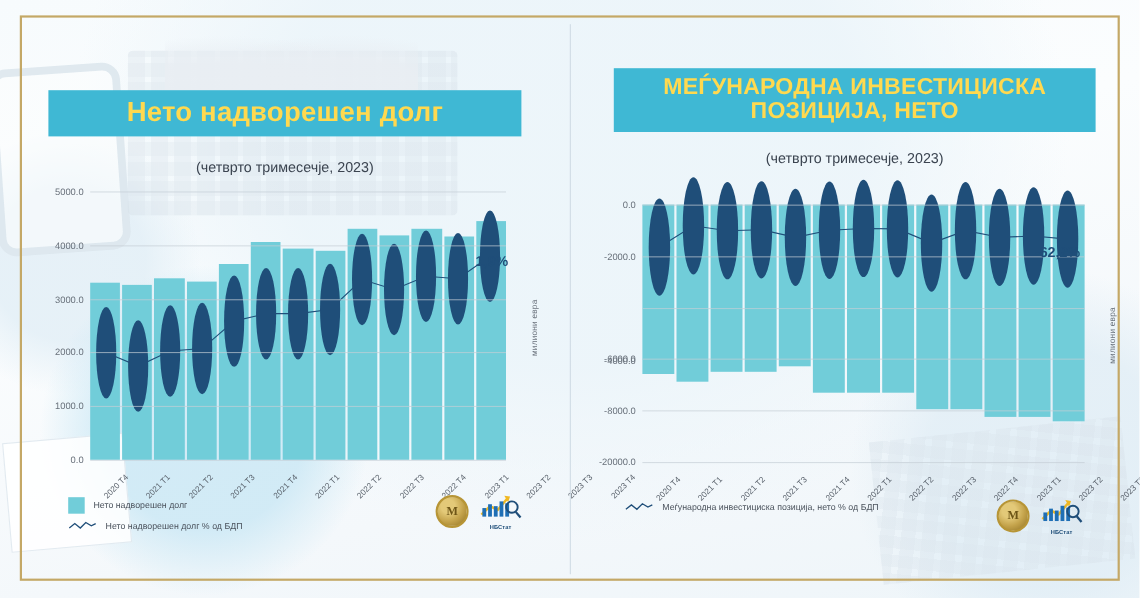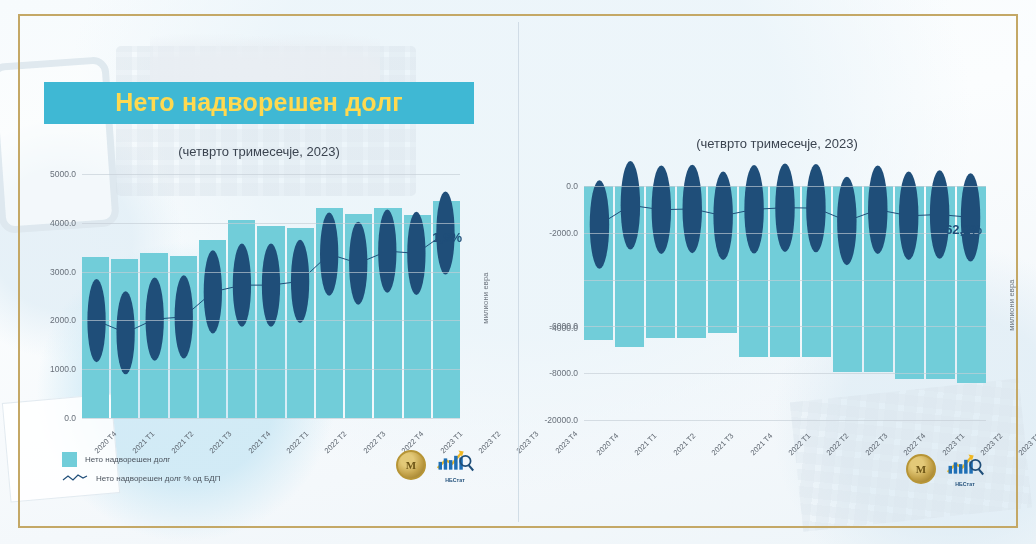--- a/index.html
+++ b/index.html
@@ -340,20 +340,24 @@
           <rect x="28" y="11" width="4" height="14" fill="#1f6fb5"></rect>
           <circle cx="35" cy="15" r="6" fill="none" stroke="#1f4e79" stroke-width="2"></circle>
           <line x1="39" y1="20" x2="44" y2="26" stroke="#1f4e79" stroke-width="2.4"></line>
         </svg>
         <div class="nbstat-label">НБСтат</div>
       </div>
     </div>
   </div>
 
   <div class="panel right">
+    <div class="title-band">
+      <div>МЕЃУНАРОДНА ИНВЕСТИЦИСКА</div>
+      <div>ПОЗИЦИЈА, НЕТО</div>
+    </div>
     <div class="subtitle">(четврто тримесечје, 2023)</div>
 
     <div class="chart-wrap">
       <div class="plot" id="plotR">
         <div class="bars neg" id="barsR">
             <div class="bar" style="height: 66%;"></div>
             <div class="bar" style="height: 69%;"></div>
             <div class="bar" style="height: 65%;"></div>
             <div class="bar" style="height: 65%;"></div>
             <div class="bar" style="height: 63%;"></div>
@@ -407,20 +411,28 @@
           <div class="xlab">2022 T4</div>
           <div class="xlab">2023 T1</div>
           <div class="xlab">2023 T2</div>
           <div class="xlab">2023 T3</div>
         </div>
       <div class="axis-unit">милиони евра</div>
       <div class="endlabel" style="right:32px; top:42px;">-62,2%</div>
     </div>
 
     <div class="legend">
+      <div class="legend-row">
+        <span class="lineswatch">
+          <svg viewBox="0 0 26 10" width="26" height="10">
+              <polyline points="1,7 6,3 11,7 16,2 21,5 25,3" fill="none" stroke="#1f4e79" stroke-width="1.2"></polyline>
+            </svg>
+        </span>
+        <span>Меѓународна инвестициска позиција, нето % од БДП</span>
+      </div>
     </div>
 
     <div class="logos">
       <div class="seal">М</div>
       <div class="nbstat">
         <svg viewBox="0 0 46 30" width="46" height="26">
           <path d="M3 23 L12 14 L20 18 L31 5" fill="none" stroke="#f0b823" stroke-width="2.6"></path>
           <path d="M27 3 L33 4 L31 10 Z" fill="#f0b823"></path>
           <rect x="4" y="16" width="4" height="9" fill="#1f6fb5"></rect>
           <rect x="10" y="12" width="4" height="13" fill="#1f6fb5"></rect>

